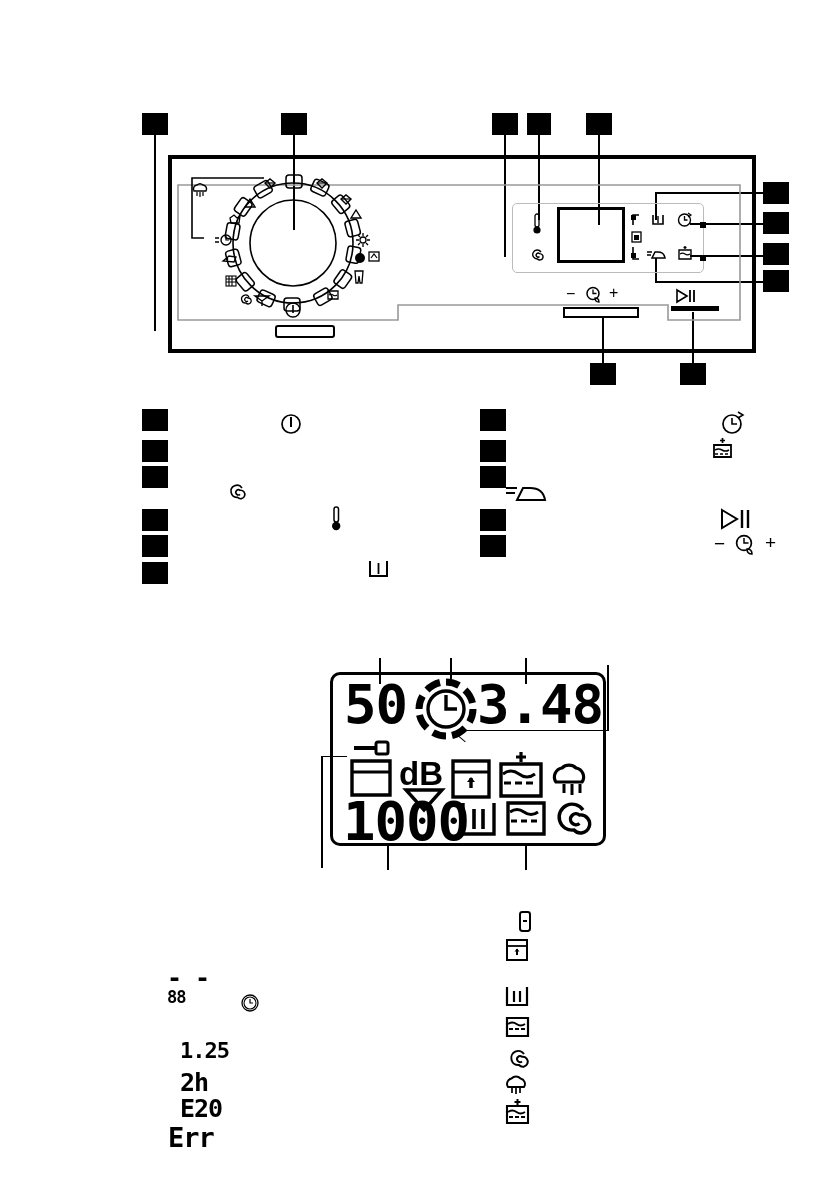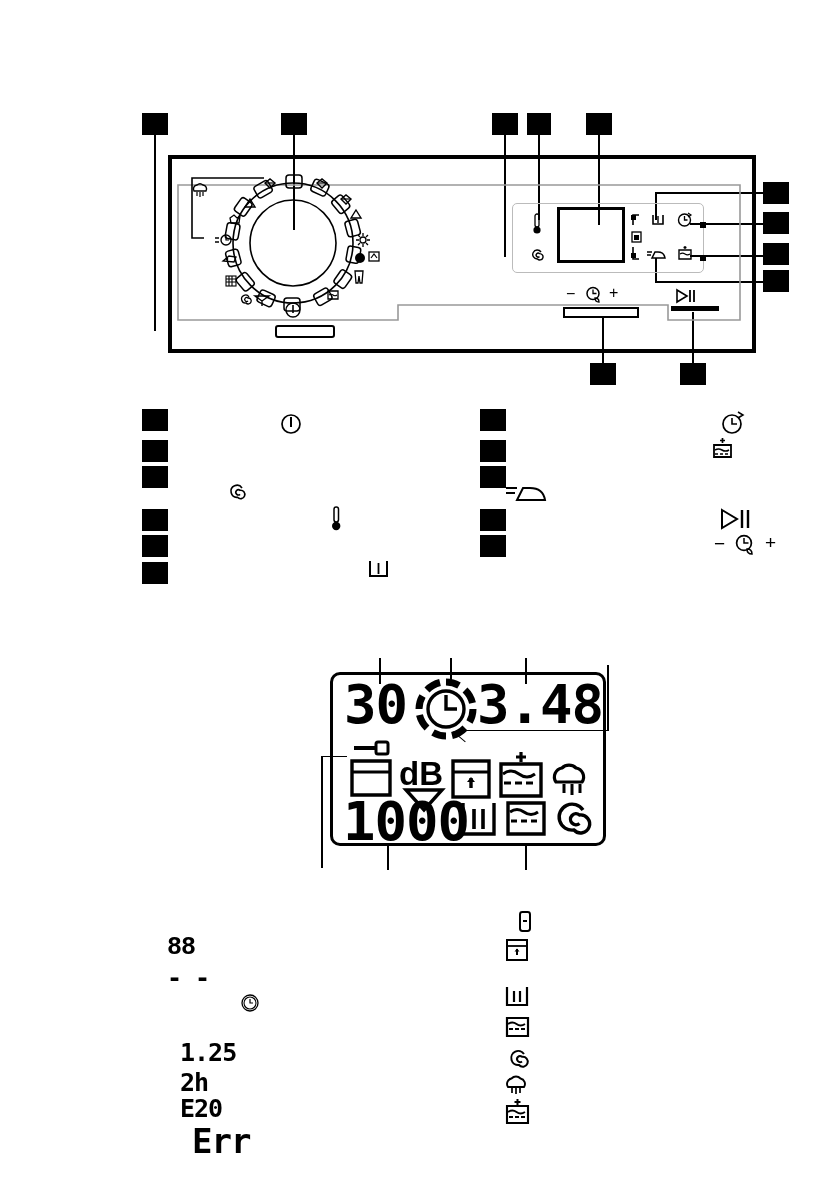--- a/index.html
+++ b/index.html
@@ -305,21 +305,21 @@
 <div class="abs ln" style="left:607px;top:665px;width:2px;height:66px;"></div>
 <div class="abs thin" style="left:466px;top:730px;width:142px;height:1.4px;"></div>
 <div class="abs thin" style="left:453px;top:731px;width:16px;height:1.4px;transform:rotate(40deg);transform-origin:left center;"></div>
 
 <div class="abs thin" style="left:321px;top:756px;width:26px;height:1.4px;"></div>
 <div class="abs ln" style="left:321px;top:756px;width:2px;height:112px;"></div>
 <div class="abs ln" style="left:387px;top:845px;width:2px;height:25px;"></div>
 <div class="abs ln" style="left:525px;top:845px;width:2px;height:25px;"></div>
 <div class="abs thin" style="left:425px;top:800px;width:102px;height:1.4px;opacity:0;"></div>
 
-<div class="abs seg" style="left:344px;top:678px;font-size:54px;line-height:1;">30</div>
+<div class="abs seg" style="left:344px;top:678px;font-size:54px;line-height:1;">50</div>
 <svg class="abs" style="left:415px;top:678px;" width="62" height="62" viewBox="0 0 62 62">
   <g stroke="#000" stroke-width="7" fill="none" stroke-linecap="butt">
     <path d="M31 4 a27 27 0 0 1 13 3.5"></path>
     <path d="M50 12 a27 27 0 0 1 7.5 13"></path>
     <path d="M58 31 a27 27 0 0 1 -3.5 13"></path>
     <path d="M50 50 a27 27 0 0 1 -13 7.5"></path>
     <path d="M31 58 a27 27 0 0 1 -13 -3.5"></path>
     <path d="M12 50 a27 27 0 0 1 -7.5 -13"></path>
     <path d="M4 31 a27 27 0 0 1 3.5 -13"></path>
     <path d="M12 12 a27 27 0 0 1 13 -7.5"></path>
@@ -366,31 +366,31 @@
 </svg>
 <svg class="abs" style="left:505px;top:800px;" width="44" height="40" viewBox="0 0 44 40">
   <path d="M3 3 h36 v31 h-36 z" fill="none" stroke="#000" stroke-width="3.4"></path>
   <path d="M5 12 q7-5 14 0 t14 0" fill="none" stroke="#000" stroke-width="3"></path>
   <path d="M6 21 h6 M16 21 h6 M26 21 h6" stroke="#000" stroke-width="2.8"></path>
 </svg>
 <svg class="abs" style="left:550px;top:798px;" width="44" height="44" viewBox="0 0 44 44">
   <path d="M33 12 a13 13 0 1 0 -9 20 a9 9 0 1 0 5.5-15 a5.5 5.5 0 1 0 0 8.5" fill="none" stroke="#000" stroke-width="3.4"></path>
 </svg>
 
-<div class="abs seg" style="left:167px;top:935px;font-size:25px;line-height:1;font-family:Liberation Mono, monospace;">88</div>
+<div class="abs seg" style="left:167px;top:989px;font-size:17px;line-height:1;">88</div>
 <div class="abs seg" style="left:167px;top:965px;font-size:25px;line-height:1;">- -</div>
 <svg class="abs" style="left:240px;top:993px;" width="20" height="20" viewBox="0 0 20 20">
   <circle cx="10" cy="10" r="8" fill="none" stroke="#000" stroke-width="1.3"></circle>
   <circle cx="10" cy="10" r="6" fill="none" stroke="#000" stroke-width="1.1"></circle>
   <path d="M10 6 v4 h3" fill="none" stroke="#000" stroke-width="1.2"></path>
 </svg>
-<div class="abs seg" style="left:180px;top:1040px;font-size:25px;line-height:1;">1.25</div>
+<div class="abs seg" style="left:180px;top:1040px;font-size:22px;line-height:1;">1.25</div>
 <div class="abs seg" style="left:180px;top:1070px;font-size:25px;line-height:1;">2h</div>
 <div class="abs seg" style="left:180px;top:1096px;font-size:25px;line-height:1;">E20</div>
-<div class="abs seg" style="left:192px;top:1124px;font-size:34px;line-height:1;">Err</div>
+<div class="abs seg" style="left:168px;top:1124px;font-size:27px;line-height:1;">Err</div>
 
 <svg class="abs" style="left:517px;top:910px;" width="16" height="24" viewBox="0 0 16 24">
   <rect x="3" y="2" width="10" height="19" rx="2.4" fill="none" stroke="#000" stroke-width="2"></rect>
   <path d="M6 11 h4" stroke="#000" stroke-width="2"></path>
 </svg>
 <svg class="abs" style="left:505px;top:938px;" width="24" height="24" viewBox="0 0 24 24">
   <rect x="2" y="2" width="20" height="20" fill="none" stroke="#000" stroke-width="2"></rect>
   <path d="M2 8 h20" stroke="#000" stroke-width="1.8"></path>
   <path d="M12 11 v6" stroke="#000" stroke-width="2"></path>
   <path d="M9.5 13.5 l2.5-3 l2.5 3" fill="#000"></path>

